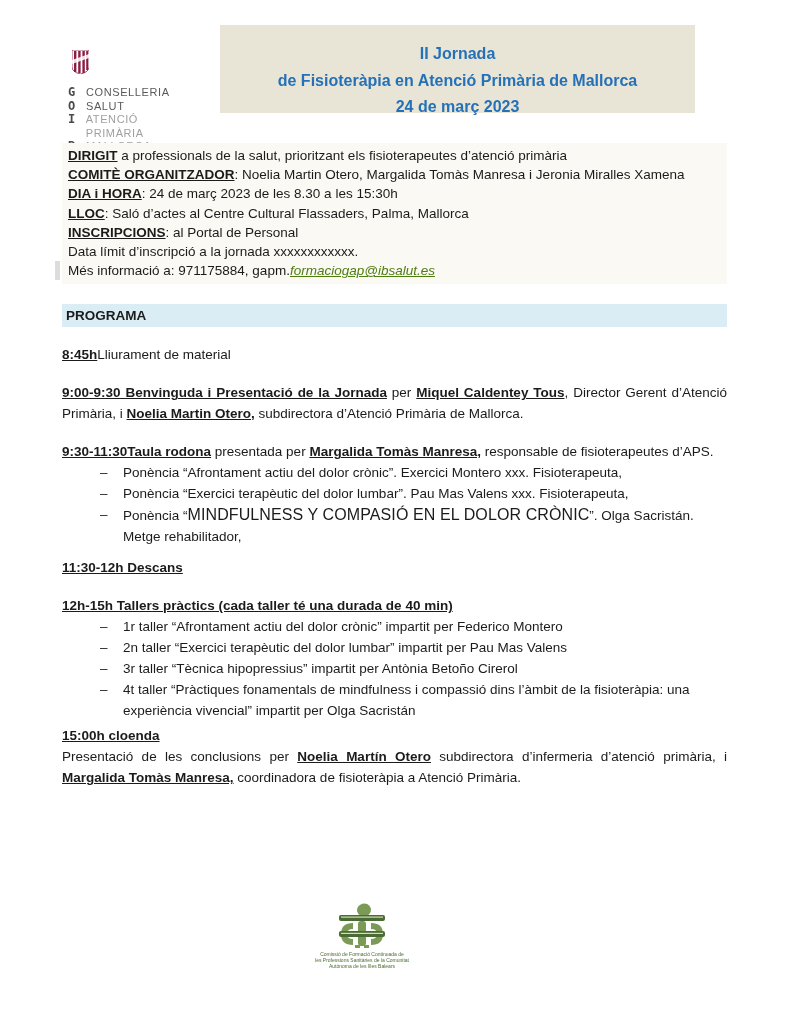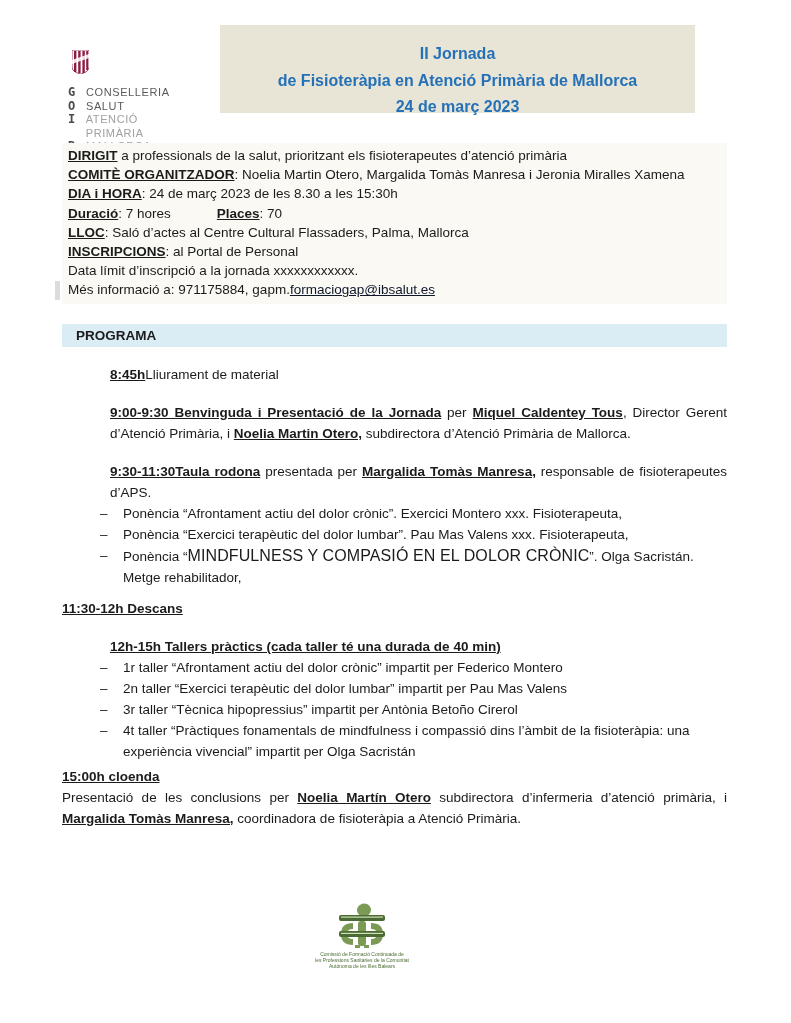--- a/index.html
+++ b/index.html
@@ -27,32 +27,32 @@
   }
   
   .doc{position:absolute;left:62px;top:143px;width:665px;font-size:13.5px;}
   
   .infoblock{background:#faf9f4;padding:3px 6px 4px 6px;position:relative;}
   .iline{line-height:19.2px;white-space:normal;}
   .editbar{position:absolute;left:-7px;bottom:4px;width:5px;height:19px;background:#dcdcdc;}
   
   .programa{
     margin-top:20px;background:#daedf4;font-weight:bold;
-    padding:2px 14px;line-height:19px;
+    padding:2px 4px;line-height:19px;
   }
   
   .sec{line-height:21px;}
-  .mt17{margin-top:17px;margin-left:48px;} .mt10{margin-top:10px;} .mt8{margin-top:4px;}
+  .mt17{margin-top:17px;} .mt10{margin-top:10px;} .mt8{margin-top:4px;}
   .just{text-align:justify;}
   .bullet{display:flex;padding-left:38px;line-height:21px;}
   .dash{width:23px;flex:none;}
   .btxt{flex:1;}
   
   .b{font-weight:bold;text-decoration:underline;}
-  .u{color:#0f172a;text-decoration:underline;}
+  .u{color:#4d7c0f;text-decoration:underline;font-style:italic;}
   .sc{font-size:16px;letter-spacing:0.1px;}
   .tab{display:inline-block;width:46px;}
   
   .footer{position:absolute;left:310px;top:903px;width:104px;text-align:center;}
   .footer svg{display:block;margin:0 auto 2px auto;}
   .fline{font-size:5px;line-height:6px;color:#4a6b33;letter-spacing:0px;}
 </style>
 </head>
 <body>
 
@@ -91,21 +91,20 @@
     <div>de Fisioteràpia en Atenció Primària de Mallorca</div>
     <div>24 de març 2023</div>
   </div>
 
   <div class="doc">
 
     <div class="infoblock">
       <div class="iline"><span class="b">DIRIGIT</span><span> a professionals de la salut, prioritzant els fisioterapeutes d’atenció primària</span></div>
       <div class="iline"><span class="b">COMITÈ ORGANITZADOR</span><span>: Noelia Martin Otero, Margalida Tomàs Manresa i Jeronia Miralles Xamena</span></div>
       <div class="iline"><span class="b">DIA i HORA</span><span>: 24 de març 2023 de les 8.30 a les 15:30h</span></div>
-      <div class="iline"><span class="b">Duració</span><span>: 7 hores</span><span class="tab"></span><span class="b">Places</span><span>: 70</span></div>
       <div class="iline"><span class="b">LLOC</span><span>: Saló d’actes al Centre Cultural Flassaders, Palma, Mallorca</span></div>
       <div class="iline"><span class="b">INSCRIPCIONS</span><span>: al Portal de Personal</span></div>
       <div class="iline"><span>Data límit d’inscripció a la jornada xxxxxxxxxxxx.</span></div>
       <div class="iline"><span>Més informació a: 971175884, gapm.</span><span class="u">formaciogap@ibsalut.es</span></div>
       <div class="editbar"></div>
     </div>
 
     <div class="programa">PROGRAMA</div>
 
     <div class="sec mt17"><span class="b">8:45h</span><span>Lliurament de material</span></div>

